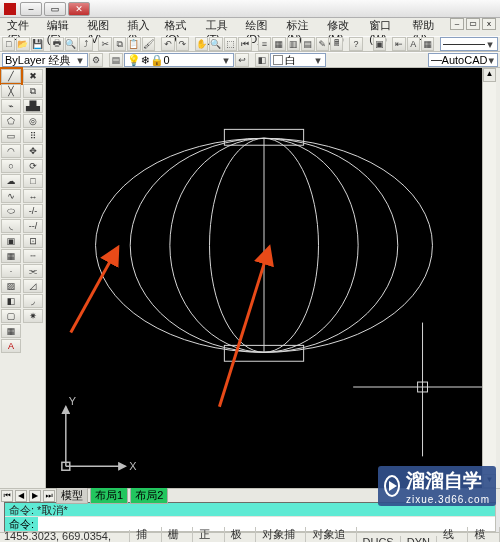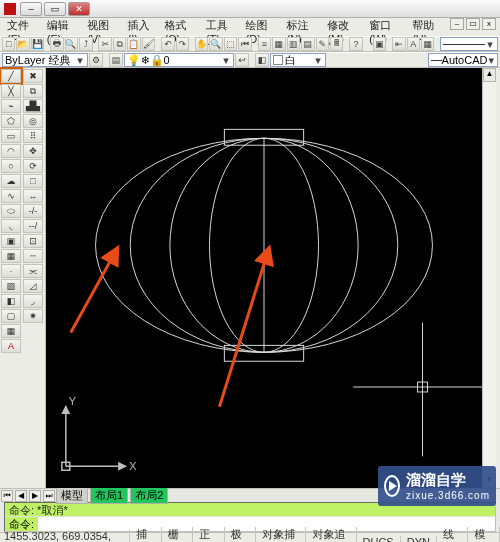--- a/index.html
+++ b/index.html
@@ -28,32 +28,32 @@
 .canvas-wrap { flex: 1; position: relative; background:#000; }
 .canvas { width:100%; height:100%; display:block; }
 .right-scroll { width: 14px; background: #e8e8e2; border-left:1px solid #c0c0b8; display:flex; flex-direction:column; }
 .scroll-btn { height:14px; border:1px solid #b8b8b0; background:#eaeae4; font-size:8px; text-align:center; }
 .scroll-track { flex:1; background:#f2f2ec; }
 .right-spacer { width: 4px; background:#ecece6; }
 .layout-tabs { height: 14px; background:#e8e8e2; border-top:1px solid #c0c0b8; display:flex; align-items:center; font-size:10px; }
 .layout-tabs .nav { width:12px; height:12px; border:1px solid #b0b0a8; background:#f0f0ea; margin:0 1px; text-align:center; line-height:10px; font-size:8px;}
 .layout-tab { padding:0 4px; background:#22c55e; border:1px solid #b0b0a8; margin-right:2px;}
 .layout-tab.active { background:#d0d0ca; }
-.cmd-area { background:#bef264; border:1px inset #c0c0b8; margin:0 4px 0 4px;}
+.cmd-area { background:#5eead4; border:1px inset #c0c0b8; margin:0 4px 0 4px;}
 .cmd-line { height:14px; padding:0 4px; font-size:11px; color:#222; border-bottom:1px solid #e4e4de;}
 .cmd-input-row { display:flex; height:14px;align-items:center; }
 .cmd-prompt { padding:0 4px; }
 .cmd-input { flex:1; border:0; outline:0; font-size:11px; height:14px; padding:0;}
 .status-bar { height: 18px; background:#ecece6; border-top:1px solid #c0c0b8; display:flex; align-items:center; gap:0; font-size:10px;}
 .status-coord { padding:0 4px; border-right:1px solid #c6c6c0; color:#333;}
 .status-btn { padding:0 6px; border-right:1px solid #c6c6c0; color:#333;}
 .watermark { position:absolute; right:4px; bottom:36px; width:118px; height:40px; background:rgba(50,80,140,0.92); border-radius:3px; display:flex; align-items:center; color:#fff; padding:0 6px; gap:6px; }
 .watermark .play { width:22px; height:22px; border:2px solid #fff; border-radius:50%; display:flex; align-items:center; justify-content:center; }
 .watermark .play::after { content:""; border-left:8px solid #fff; border-top:5px solid transparent; border-bottom:5px solid transparent; margin-left:2px;}
-.watermark .txt .big { font-size:15px; font-weight:600;}
+.watermark .txt .big { font-size:19px; font-weight:600;}
 .watermark .txt .small { font-size:10px; letter-spacing:1px;}
 svg text { font-family: SimSun, sans-serif; }
 </style>
 </head>
 <body>
 
 <div class="title-bar">
   <span class="icon"></span>
   <div class="win-btns">
     <div class="win-btn">–</div>

